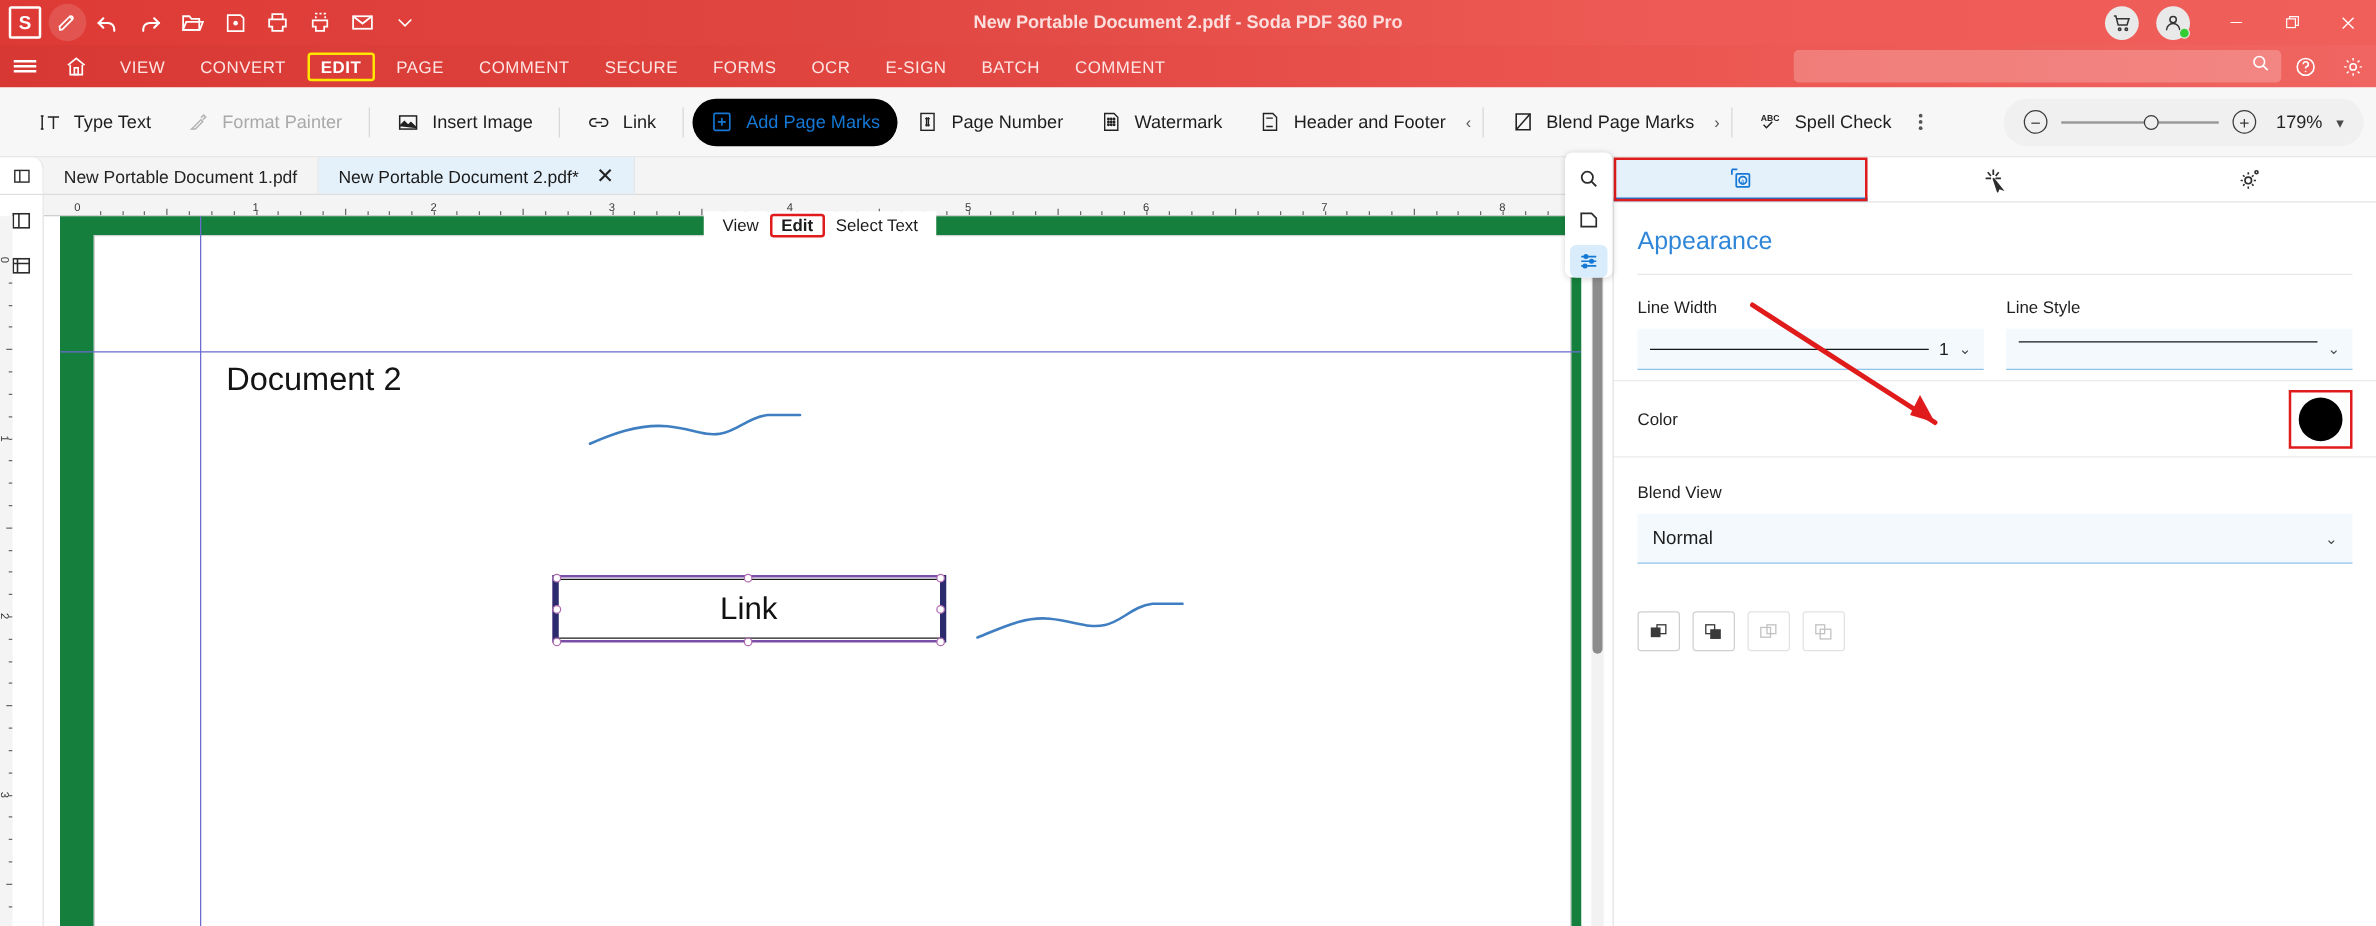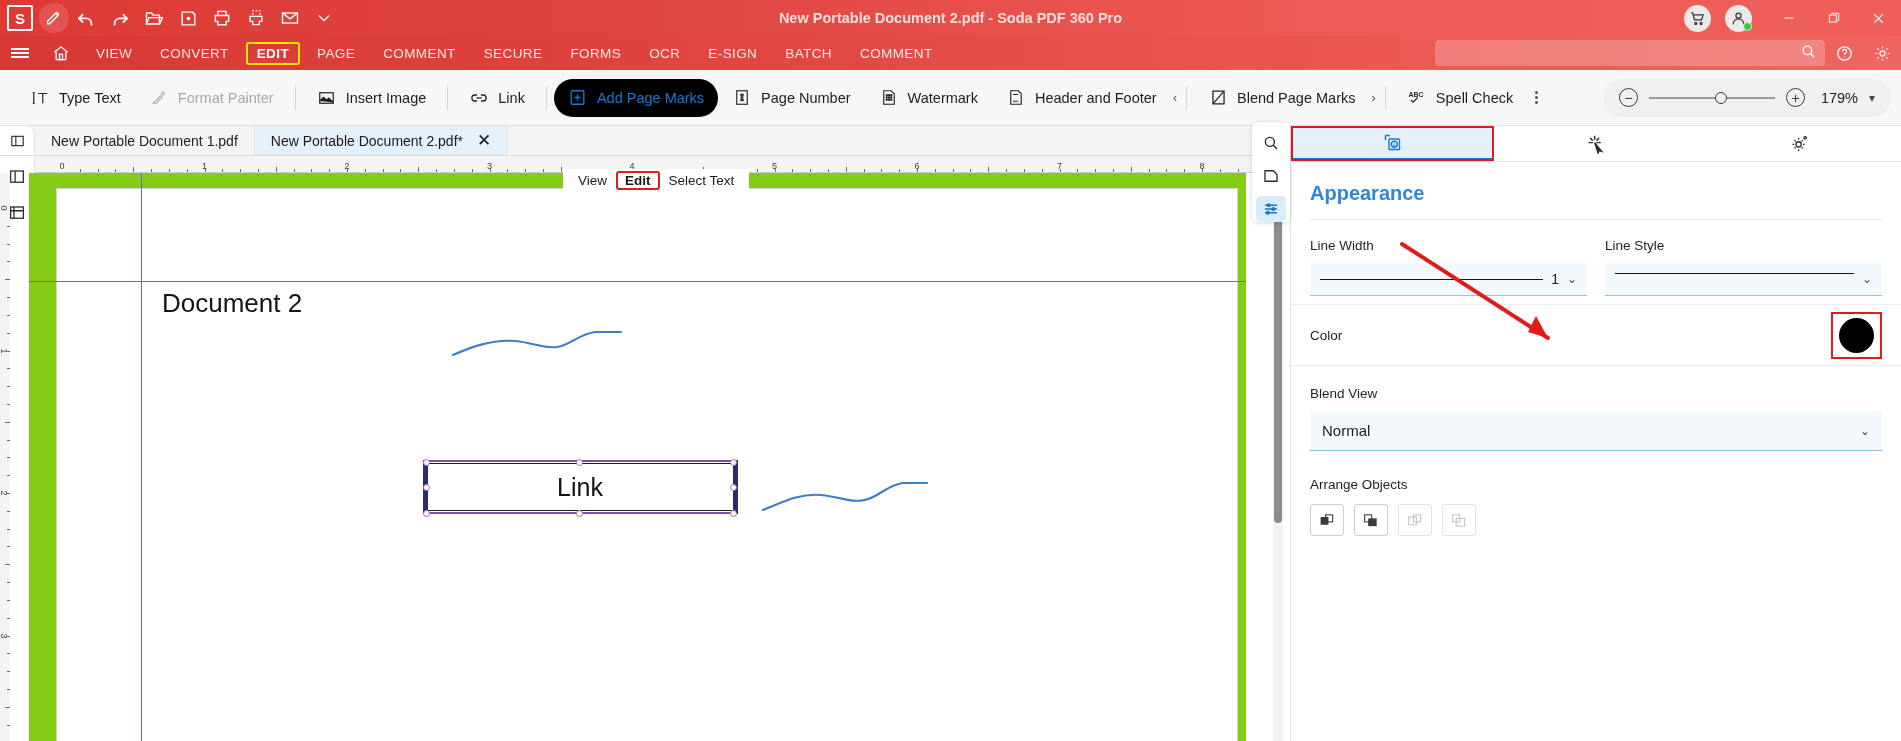--- a/index.html
+++ b/index.html
@@ -140,22 +140,22 @@
   .ruler-v {
     position: absolute; top: 173px; left: 0px; width: 10px; height: 568px;
     background: #f4f4f4; overflow: hidden; z-index: 3;
   }
   .vtick { position: absolute; right: 0; height: 1px; width: 4px; background: #6a6a6a; }
   .vnum { position: absolute; right: 1px; font-size: 9px; color: #3a3a3a;
           writing-mode: vertical-rl; transform: translateY(-50%); }
 
   
   .canvas {
-    position: absolute; top: 173px; left: 29px; width: 1217px; height: 568px;
-    background: #84cc16; overflow: hidden;
+    position: absolute; top: 173px; left: 48px; width: 1217px; height: 568px;
+    background: #15803d; overflow: hidden;
   }
   .page {
     position: absolute; top: 15px; left: 27px; width: 1182px; height: 560px;
     background: #ffffff; border: 1px solid #d3d3d3;
   }
   .guide-h {
     position: absolute; left: 0; top: 108px; width: 1217px; height: 1px; background: #6a6ad0;
   }
   .guide-v {
     position: absolute; left: 112px; top: 0; width: 1px; height: 568px; background: #6a6ad0;
@@ -208,21 +208,21 @@
 
   
   .rightpanel {
     position: absolute; top: 126px; left: 1290px; width: 611px; height: 615px;
     background: #ffffff; border-left: 1px solid #e2e2e2;
   }
   .rp-tabs { display: flex; height: 36px; border-bottom: 1px solid #e4e4e4; }
   .rp-tab { flex: 1; display: flex; align-items: center; justify-content: center; color: #2d2d2d; }
   .rp-tab.sel { background: #e4f1fb; color: #1478d4; border-bottom: 3px solid #1478d4; }
   .rp-tab.marked { outline: 2px solid #e01b1b; outline-offset: -2px; }
-  .rp-title { font-size: 20px; color: #2f86d8; padding: 20px 19px 14px 19px; font-weight: 700; }
+  .rp-title { font-size: 20px; color: #2f86d8; padding: 20px 19px 14px 19px; font-weight: 400; }
   .rp-div { height: 1px; background: #e8e8e8; margin: 0 19px; }
   .rp-row { padding: 18px 19px 0 19px; display: flex; gap: 18px; }
   .rp-field { flex: 1; }
   .rp-lbl { font-size: 13.5px; color: #1f1f1f; margin-bottom: 10px; }
   .rp-input {
     height: 33px; background: #f3f9fd; border-bottom: 1.5px solid #8fc4e8;
     display: flex; align-items: center; padding: 0 10px; gap: 8px;
   }
   .lw-line { flex: 1; height: 0; border-top: 1.5px solid #171717; }
   .lw-num { font-size: 14px; color: #1d1d1d; }
@@ -811,21 +811,20 @@
 
     <div class="rp-blend">
       <div class="rp-lbl" style="margin:0;">Blend View</div>
       <div class="blend-sel">
         <span>Normal</span>
         <span class="cv">⌄</span>
       </div>
     </div>
 
     <div class="rp-arrange">
-      <div class="rp-lbl" style="margin:0;">Arrange Objects</div>
       <div class="arr-icons">
         <div class="arr-btn">
           <svg width="18" height="17" viewBox="0 0 24 24" fill="none" stroke="#3a3a3a" stroke-width="1.5">
             <rect x="3" y="7" width="11" height="11" fill="#3a3a3a" stroke="none"></rect>
               <rect x="10" y="4" width="10" height="10"></rect>
           </svg>
         </div>
         <div class="arr-btn">
           <svg width="18" height="17" viewBox="0 0 24 24" fill="none" stroke="#3a3a3a" stroke-width="1.5">
             <rect x="8" y="9" width="12" height="11" fill="#3a3a3a" stroke="none"></rect>

